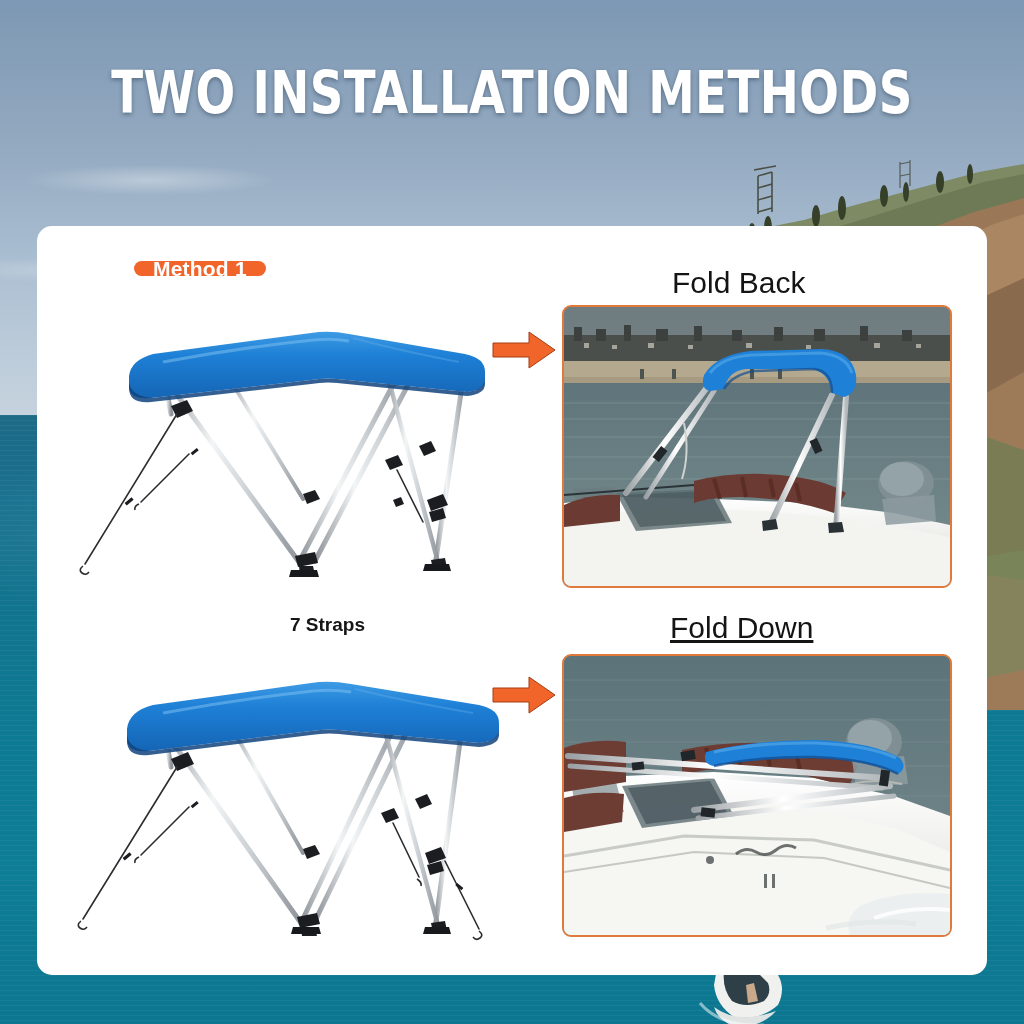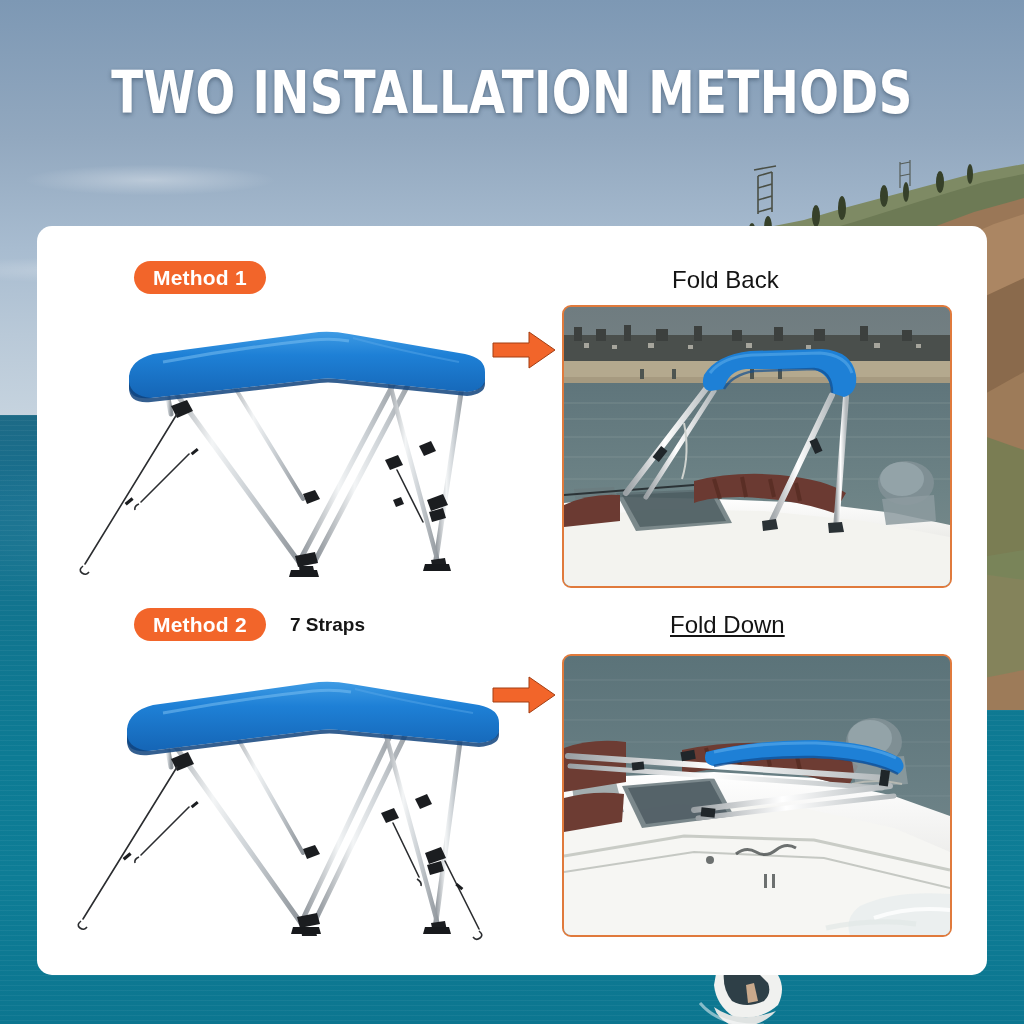--- a/index.html
+++ b/index.html
@@ -78,40 +78,40 @@
   }
 
   
   .method-row { position:absolute; left:0; width:950px; }
   #row-1 { top:0; height:375px; }
   #row-2 { top:347px; height:402px; }
 
   .pill {
     position:absolute;
     display:inline-flex; align-items:center; justify-content:center;
-    height:33px; padding:0 19px;
+    height:15px; padding:0 19px;
     background:#F2652A;
     color:#fff;
     border-radius:17px;
     font-size:21px;
     font-weight:bold;
     letter-spacing:.2px;
     white-space:nowrap;
   }
   .sub-label {
     position:absolute;
     color:#161616;
     font-size:19px;
     font-weight:bold;
     white-space:nowrap;
   }
   .fold-label {
     position:absolute;
     color:#141414;
-    font-size:24px;
+    font-size:30px;
     white-space:nowrap;
   }
 
   
   .diagram { position:absolute; }
   .diagram svg { display:block; }
 
   
   .arrow { position:absolute; }
 
@@ -387,21 +387,20 @@
             </g>
 
             <path d="M120 116 Q126 146 118 172" stroke="#cfd3cf" stroke-width="2" fill="none"></path>
           </g>
         </svg>
       </div>
     </div>
 
     <div class="method-row" id="row-2">
 
-      <div class="pill" style="left:97px; top:35px;">Method 2</div>
 
       <div class="sub-label" style="left:253px; top:41px;">7 Straps</div>
 
       <div class="fold-label" style="left:633px; top:38px;text-decoration:underline;">Fold Down</div>
 
       <div class="diagram" style="left:22px; top:88px;">
         <svg width="450" height="280" viewBox="0 0 450 280">
           <defs>
             <linearGradient id="canvasB" x1="0" y1="0" x2="0" y2="1">
               <stop offset="0%" stop-color="#3E9BE4"></stop>

